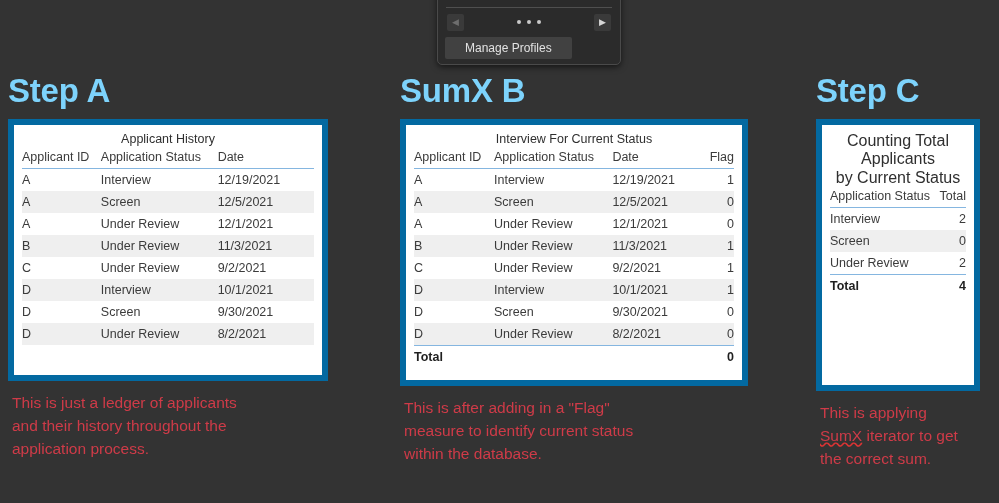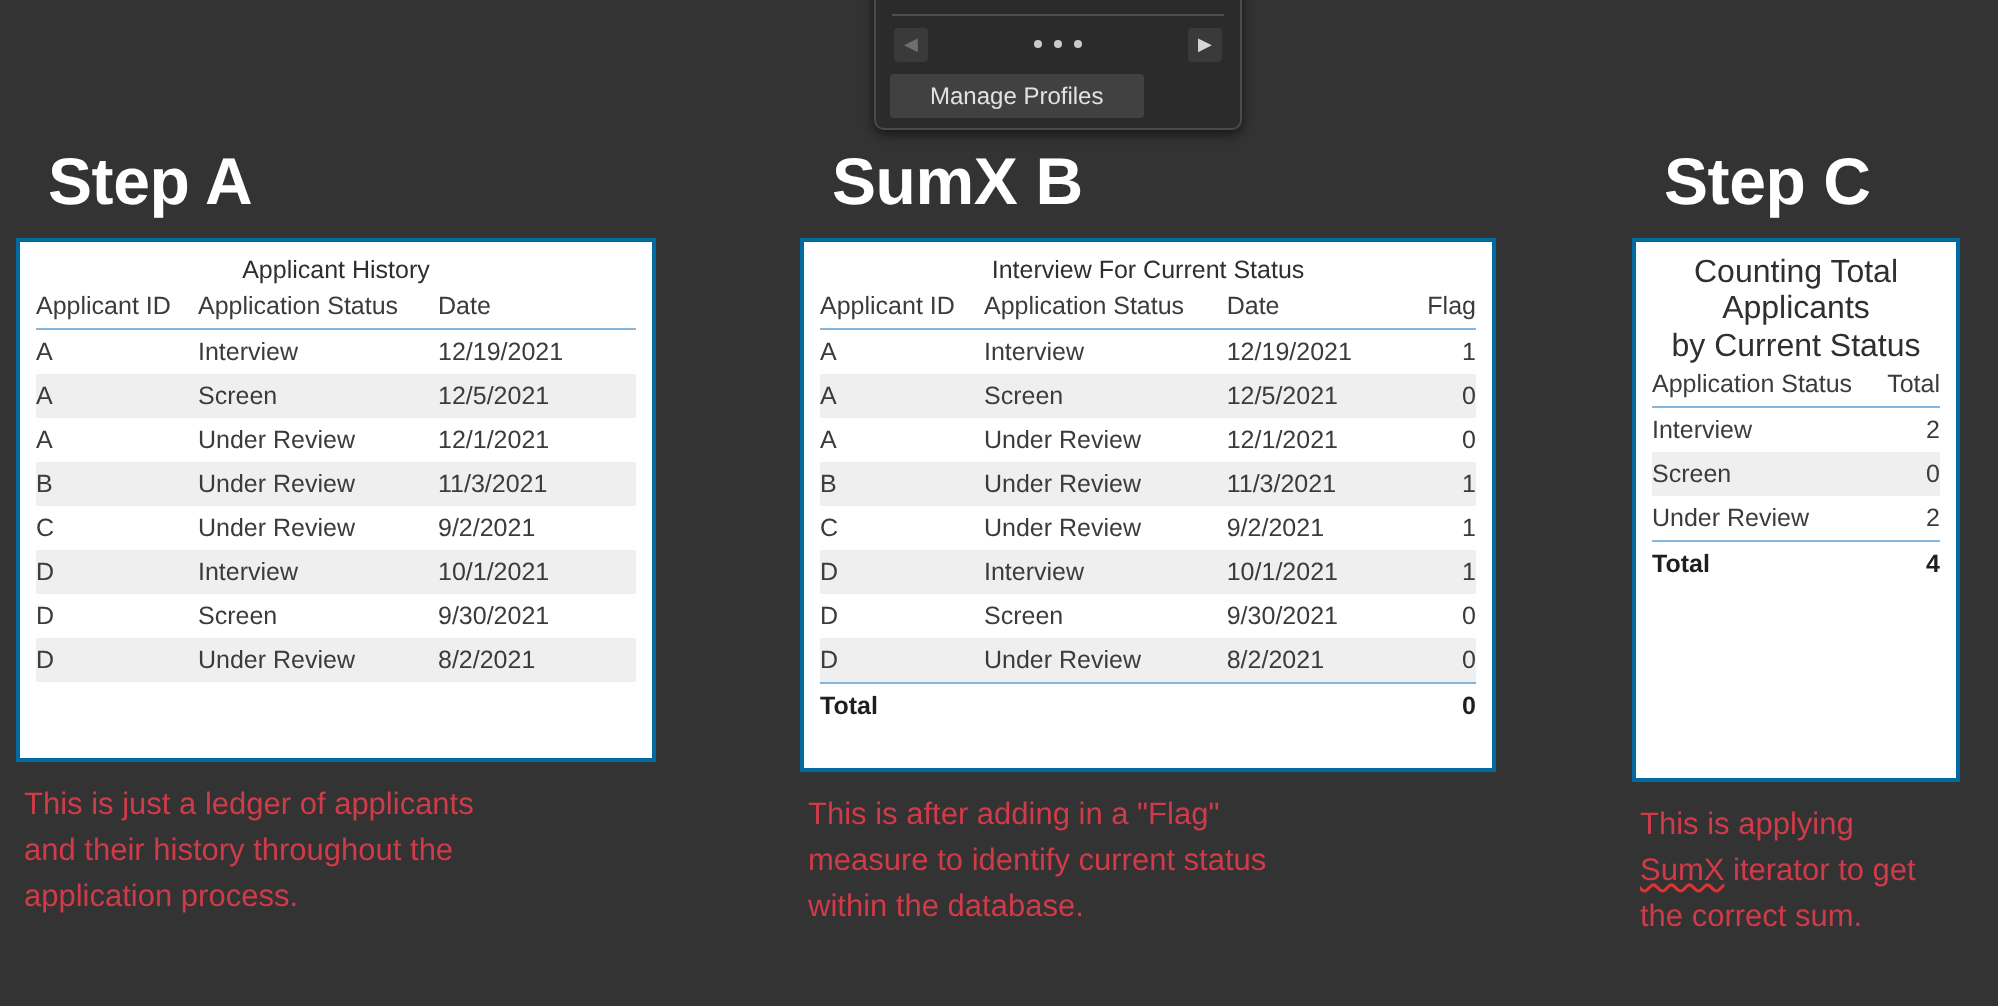--- a/index.html
+++ b/index.html
@@ -91,32 +91,32 @@
   
   .step {
     position: absolute;
     top: 74px;
   }
   #step-a { left: 8px;   width: 320px; }
   #step-b { left: 400px; width: 348px; }
   #step-c { left: 816px; width: 164px; }
 
   .step-title {
-    color: #ffffff;
+    color: #7dd3fc;
     font-size: 33px;
     font-weight: bold;
     line-height: 1;
-    margin: 0 0 12px 16px;
+    margin: 0 0 12px 0;
     letter-spacing: -0.2px;
   }
 
   
   .card {
     background: #ffffff;
-    border: 2px solid #0369a1;
+    border: 6px solid #0369a1;
     box-sizing: border-box;
     padding: 6px 8px 12px 8px;
     color: #3b3b3b;
   }
   #card-a { height: 262px; }
   #card-b { height: 267px; }
   #card-c { height: 272px; }
 
   .card-title {
     text-align: center;

